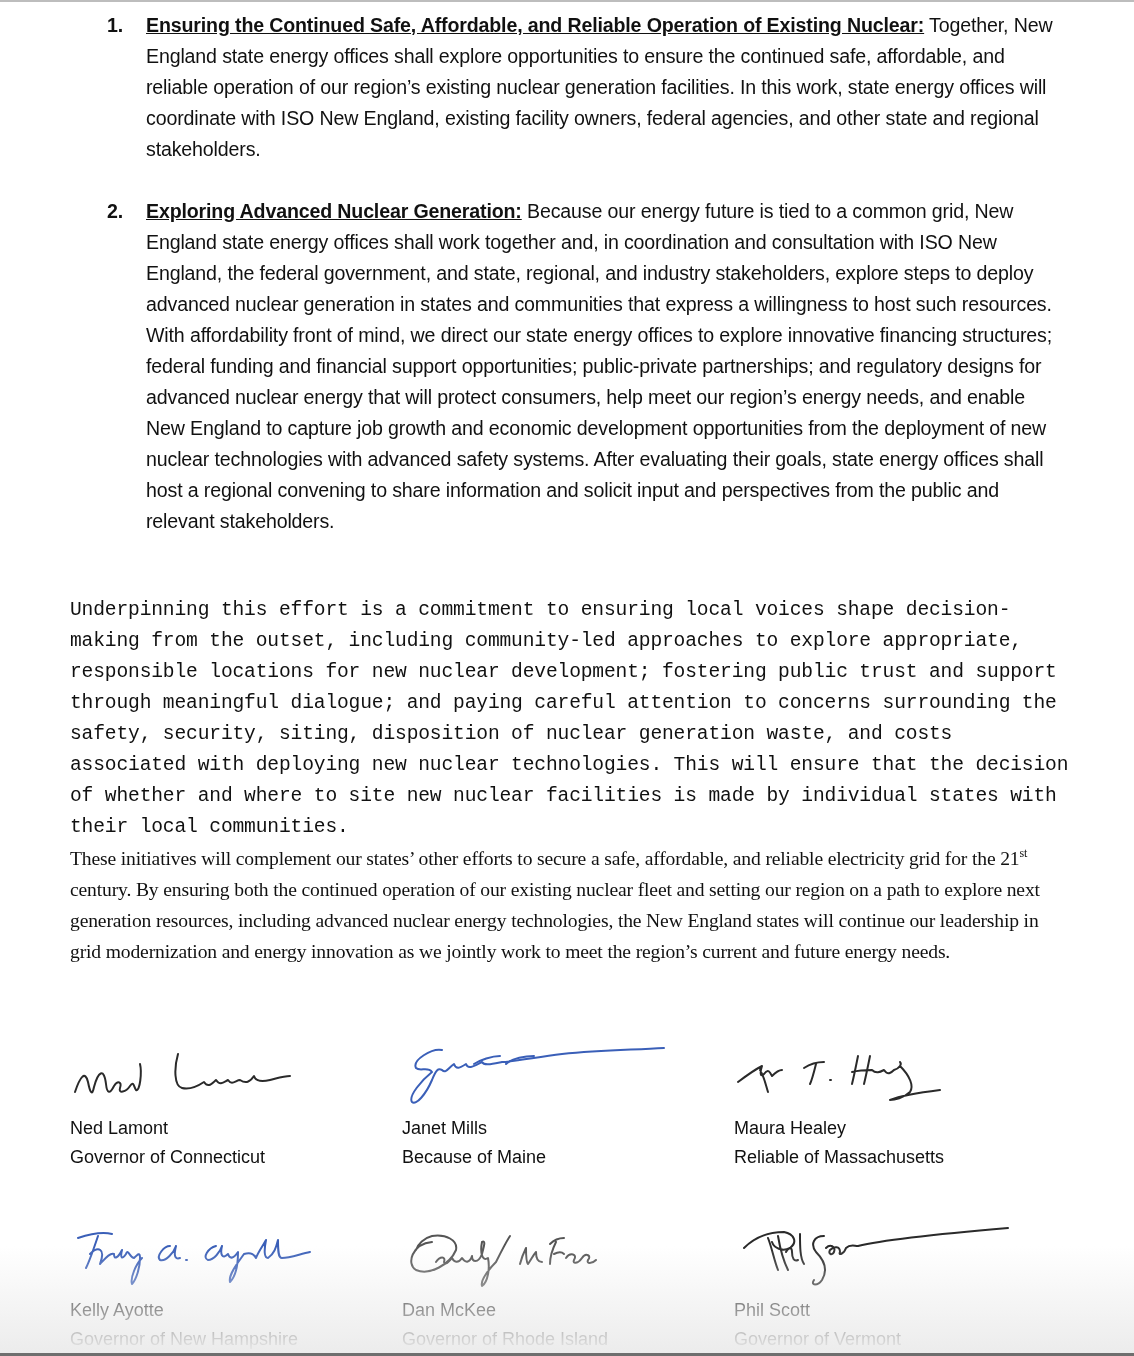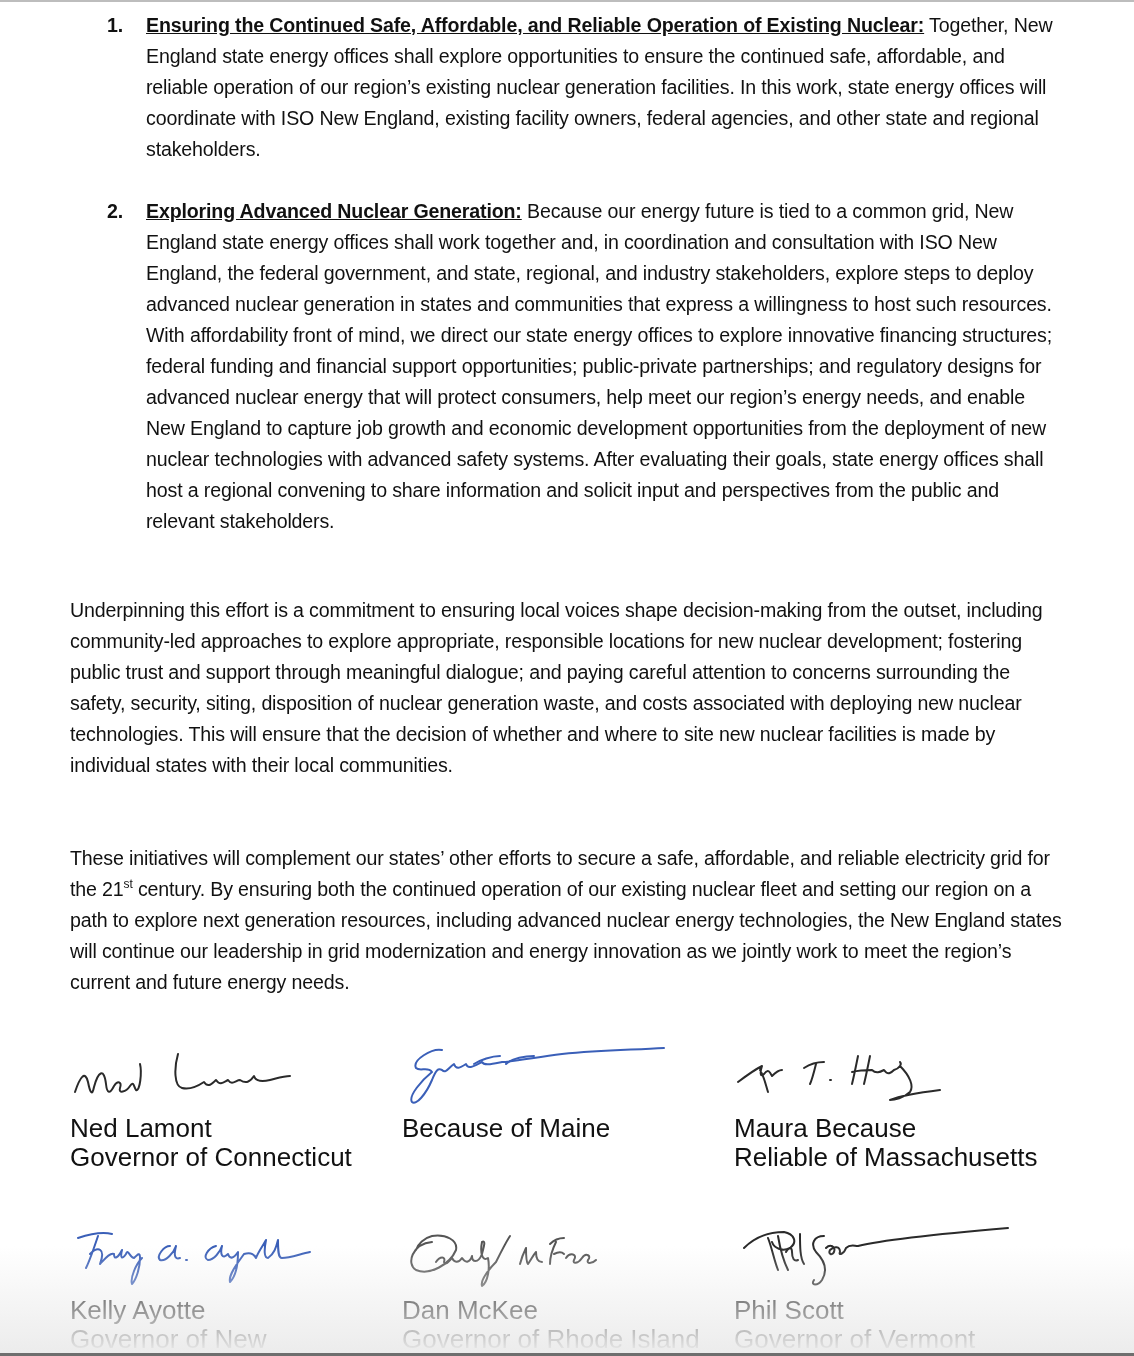--- a/index.html
+++ b/index.html
@@ -14,27 +14,27 @@
       background: linear-gradient(to bottom, rgba(255,255,255,0) 0%, rgba(236,236,236,1) 100%);
       border-bottom: 3px solid #6e6e6e; box-sizing: border-box; pointer-events: none;
     }
     .txt { font-size: 19.6px; line-height: 31px; letter-spacing: -0.15px; }
     .list { position: absolute; left: 107px; top: 8px; width: 960px; margin: 0; padding: 0; list-style: none; }
     .list li { position: relative; padding-left: 39px; }
     .list li + li { margin-top: 31px; }
     .num { position: absolute; left: 0; top: 0; font-weight: bold; }
     .lead { font-weight: bold; text-decoration: underline; }
     .para { position: absolute; left: 70px; width: 1000px; margin: 0; }
-    .p1 { top: 593px; }
-    .p2 { top: 841px; }
+    .p1 { top: 593px; font-family: Liberation Mono, monospace; }
+    .p2 { top: 841px; font-family: Liberation Serif, serif; }
     sup { font-size: 12px; line-height: 0; vertical-align: super; }
     .sig-block { position: absolute; width: 320px; }
     .sig-img { height: 72px; position: relative; }
     .sig-img svg { position: absolute; left: 0; top: 0; overflow: visible; }
-    .sig-name, .sig-title { font-size: 26px; line-height: 29px; }
+    .sig-name, .sig-title { font-size: 18px; line-height: 29px; }
     .b1 { left: 70px; top: 1040px; }
     .b2 { left: 402px; top: 1040px; }
     .b3 { left: 734px; top: 1040px; }
     .b4 { left: 70px; top: 1222px; }
     .b5 { left: 402px; top: 1222px; }
     .b6 { left: 734px; top: 1222px; }
     .ink-black { stroke: #2a2a2a; }
     .ink-blue { stroke: #3a5fb8; }
     .ink-gray { stroke: #555555; }
     path { fill: none; stroke-width: 2; stroke-linecap: round; stroke-linejoin: round; }
@@ -68,32 +68,33 @@
     <div class="sig-title">Governor of Connecticut</div>
   </div>
 
   <div class="sig-block b2">
     <div class="sig-img">
       <svg width="280" height="72">
         <path class="ink-blue" d="M40 8 C30 6 10 18 14 26 C18 30 26 24 30 30 C20 38 6 54 10 60 C14 64 24 52 30 38 C34 28 36 26 40 28 C44 32 46 26 52 22 C54 28 58 26 64 22 C66 28 72 24 80 20 C82 24 90 22 100 20 C110 20 130 16 160 12 C200 8 230 8 262 6"></path>
         <path class="ink-blue" d="M72 22 C78 18 90 14 98 14 M104 22 C110 16 124 14 132 14"></path>
       </svg>
     </div>
+    <div class="sig-name">Janet Mills</div>
     <div class="sig-title">Because of Maine</div>
   </div>
 
   <div class="sig-block b3">
     <div class="sig-img">
       <svg width="280" height="72">
         <path class="ink-black" d="M4 40 C12 34 20 28 28 24 C26 30 26 36 30 32 C34 26 36 30 38 34 C42 30 46 28 48 28 M26 28 C30 34 32 44 34 50"></path>
         <path class="ink-black" d="M70 26 C76 22 84 20 90 20 M82 22 C80 30 78 38 76 42 M96 38 L97 38"></path>
         <path class="ink-black" d="M124 14 C122 24 120 34 118 42 M136 14 C134 24 132 34 130 42 M118 30 C126 28 132 28 138 28 C142 32 146 30 150 28 C154 34 158 30 160 28 C166 26 168 22 166 20 M166 24 C176 34 180 44 176 50 C170 56 160 58 156 58 C166 54 190 50 206 48"></path>
       </svg>
     </div>
-    <div class="sig-name">Maura Because</div>
+    <div class="sig-name">Maura Healey</div>
     <div class="sig-title">Reliable of Massachusetts</div>
   </div>
 
   <div class="sig-block b4">
     <div class="sig-img">
       <svg width="280" height="72">
         <path class="ink-blue" d="M8 14 C20 10 34 8 42 10 M28 12 C24 24 20 36 16 44 M20 30 C28 22 36 24 30 40 C34 36 40 28 44 30 C44 36 48 34 52 26 C50 34 52 36 56 30 C58 24 60 34 64 34 C68 30 70 28 70 34 C70 44 66 56 62 60 C60 54 66 40 72 34"></path>
         <path class="ink-blue" d="M100 22 C94 22 86 32 90 36 C96 38 104 28 106 22 C104 30 104 36 110 34 M116 36 L117 36"></path>
         <path class="ink-blue" d="M146 22 C138 24 132 34 138 36 C144 36 150 28 152 22 C150 30 152 36 158 30 C160 36 164 34 168 28 C168 40 166 52 160 58 C158 50 170 36 174 30 C180 28 184 30 186 34 C188 28 194 20 196 16 C194 26 194 34 198 34 C204 30 206 24 208 16 C208 26 208 34 212 34 C220 34 230 30 240 28"></path>
       </svg>

